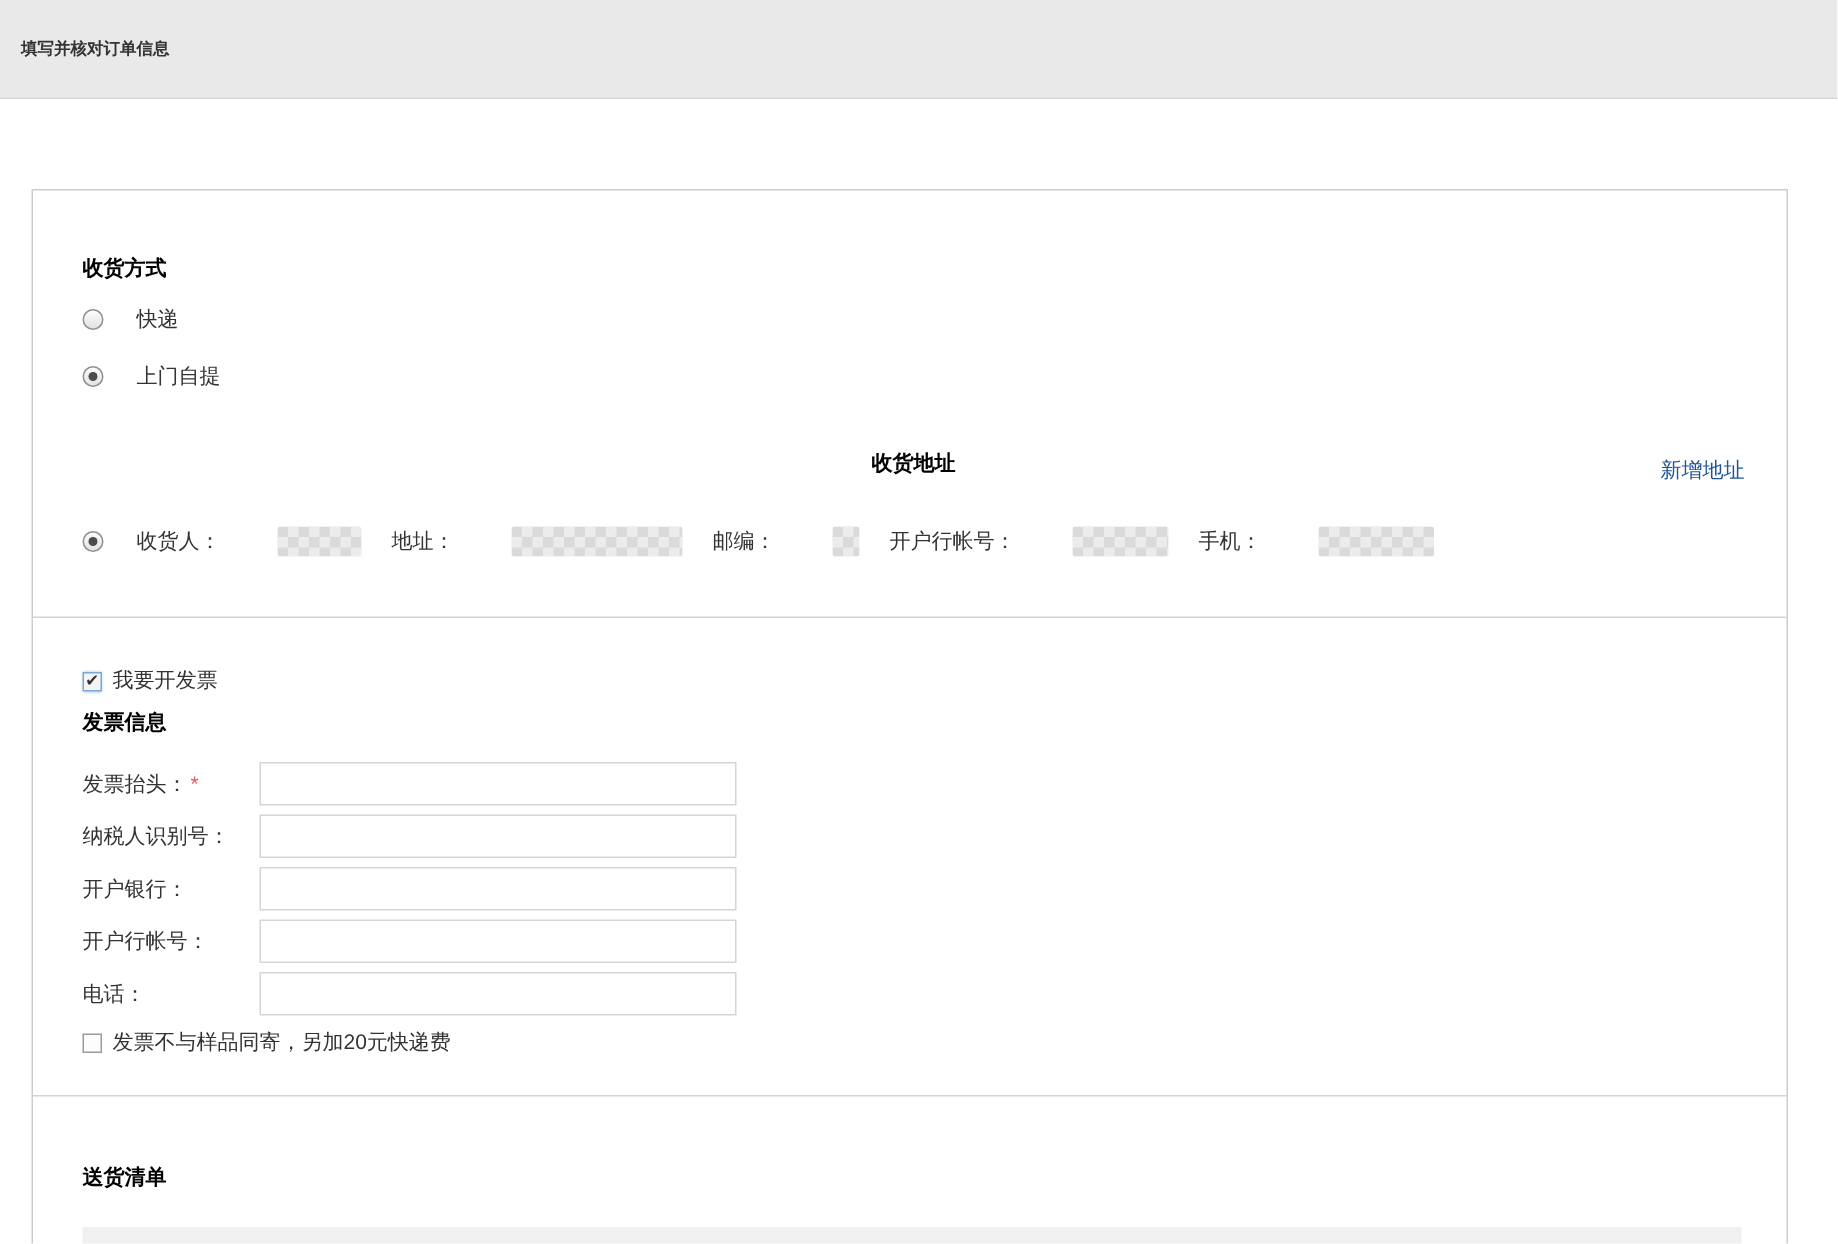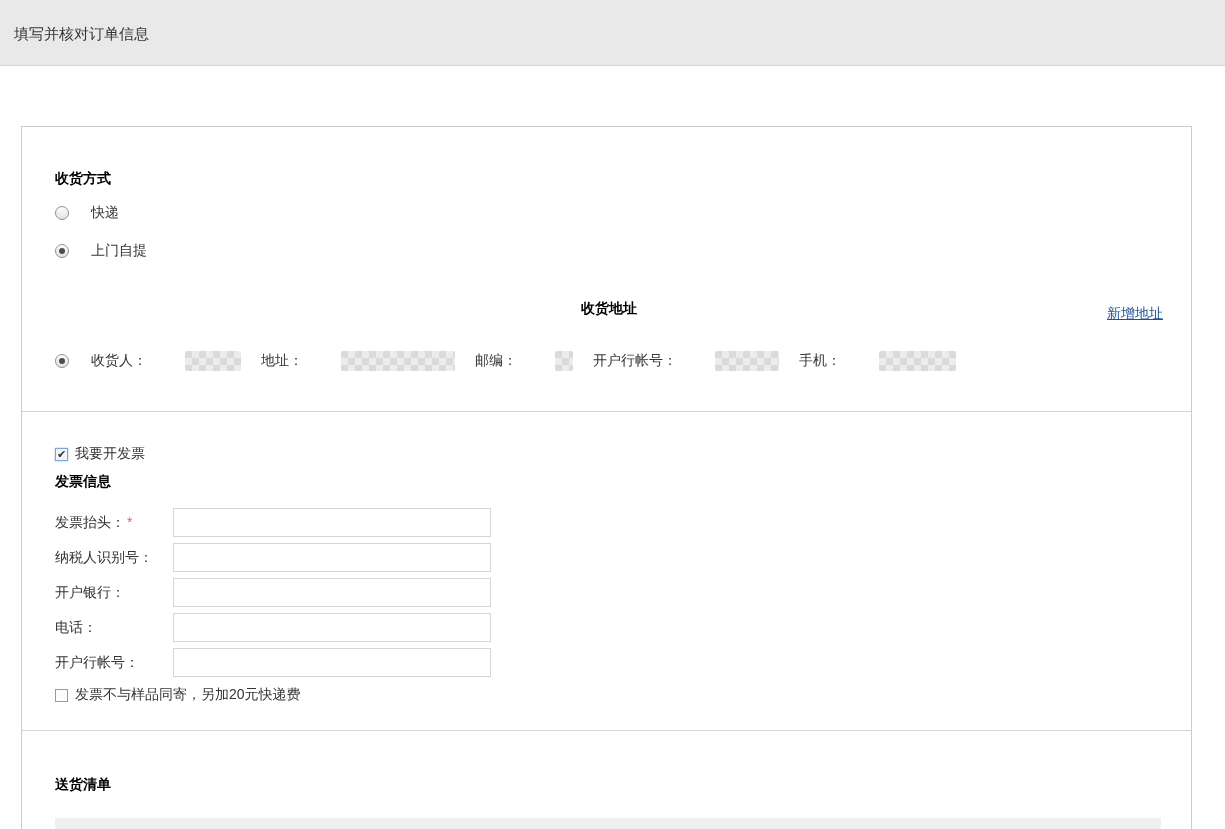--- a/index.html
+++ b/index.html
@@ -12,22 +12,23 @@
     font-size: 14px;
   }
   
   .topbar {
     height: 66px;
     background: #e9e9e9;
     border-bottom: 1px solid #d8d8d8;
   }
   .topbar .title {
     padding: 25px 0 0 14px;
-    font-size: 15px;
+    font-size: 11px;
     color: #333;
+    font-weight: bold;
   }
   
   .panel {
     margin: 60px 33px 0 21px;
     border: 1px solid #cdcdcd;
     min-height: 900px;
     background: #fff;
   }
   .section { padding-left: 33px; padding-right: 28px; }
   .sec1 { border-bottom: 1px solid #d4d4d4; padding-top: 43px; padding-bottom: 40px; position: relative; }
@@ -69,21 +70,21 @@
     background-size: 14px 14px;
     background-position: 0 0, 7px 7px;
   }
   .r1 { width: 56px; }
   .r2 { width: 114px; }
   .r3 { width: 18px; }
   .r4 { width: 64px; }
   .r5 { width: 77px; }
   .add-addr-link {
     position: absolute; right: 28px; top: 178px;
-    color: #1e5494; text-decoration: underline; cursor: pointer;
+    color: #1e5494; cursor: pointer;
     font-size: 14px;
   }
 
   
   .check-row { display: flex; align-items: center; height: 18px; }
   .checkbox {
     width: 13px; height: 13px; flex: 0 0 auto;
     border: 1px solid #9a9a9a; background: #fdfdfd;
     display: inline-flex; align-items: center; justify-content: center;
     cursor: pointer;
@@ -198,25 +199,25 @@
       </div>
       <div class="form-row">
         <span class="flabel">纳税人识别号：</span>
         <input type="text" value="" style="">
       </div>
       <div class="form-row">
         <span class="flabel">开户银行：</span>
         <input type="text" value="" style="">
       </div>
       <div class="form-row">
+        <span class="flabel">开户行帐号：</span>
+        <input type="text" value="" style="">
+      </div>
+      <div class="form-row">
         <span class="flabel">电话：</span>
-        <input type="text" value="" style="">
-      </div>
-      <div class="form-row">
-        <span class="flabel">开户行帐号：</span>
         <input type="text" value="" style="">
       </div>
     </div>
 
     <div class="check-row invoice-ship-row">
       <span class="checkbox"></span>
       <span class="check-label">发票不与样品同寄，另加20元快递费</span>
     </div>
   </div>
 

